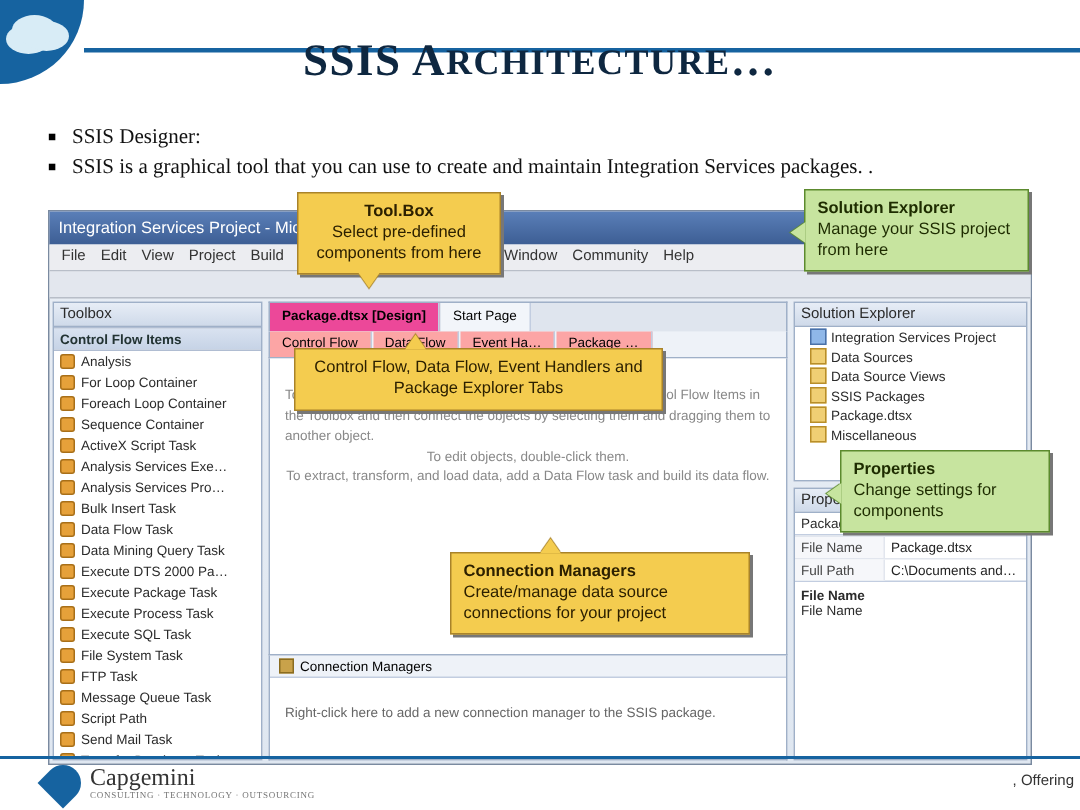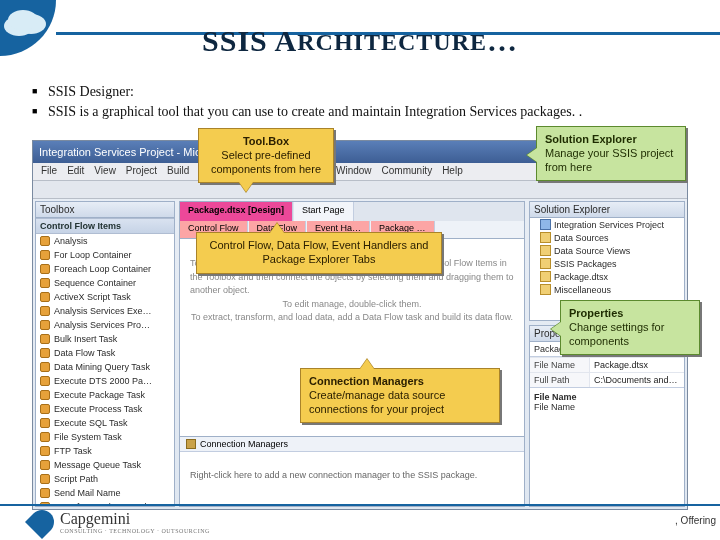--- a/index.html
+++ b/index.html
@@ -177,21 +177,21 @@
         <li>
             <span class="ico"></span>
             <span>Message Queue Task</span>
           </li>
         <li>
             <span class="ico"></span>
             <span>Script Path</span>
           </li>
         <li>
             <span class="ico"></span>
-            <span>Send Mail Name</span>
+            <span>Send Mail Task</span>
           </li>
         <li>
             <span class="ico"></span>
             <span>Transfer Database Task</span>
           </li>
 
       </ul>
     </div>
 
     <div class="center">
@@ -200,21 +200,21 @@
         <div class="tab">Start Page</div>
       </div>
       <div class="tabstrip2">
         <div class="tab">Control Flow</div>
         <div class="tab">Data Flow</div>
         <div class="tab">Event Ha…</div>
         <div class="tab">Package …</div>
       </div>
       <div class="design-surface">
         <div>To build the control flow in the package, drag objects from Control Flow Items in the Toolbox and then connect the objects by selecting them and dragging them to another object.</div>
-        <div style="text-align:center">To edit manage, double-click them.</div>
+        <div style="text-align:center">To edit objects, double-click them.</div>
         <div style="text-align:center">To extract, transform, and load data, add a Data Flow task and build its data flow.</div>
       </div>
       <div class="conn-panel">
         <div class="hdr">
             <span style="width:10px;height:10px;background:#c9a24a;border:1px solid #8a6c20;display:inline-block"></span>
             <span>Connection Managers</span>
           </div>
         <div class="hint">Right-click here to add a new connection manager to the SSIS package.</div>
       </div>
     </div>

